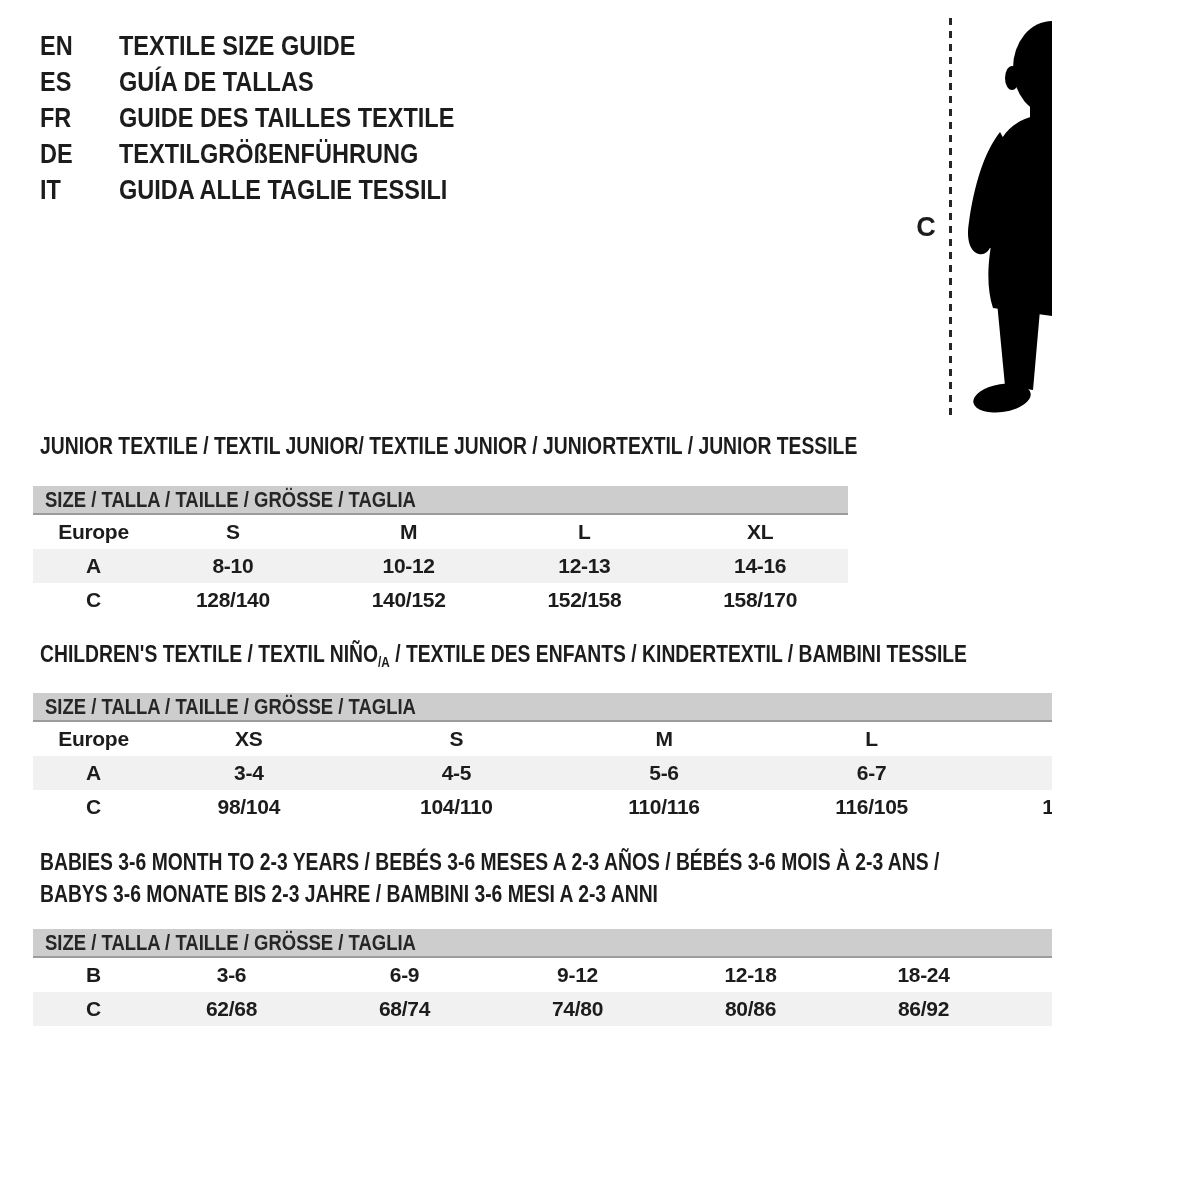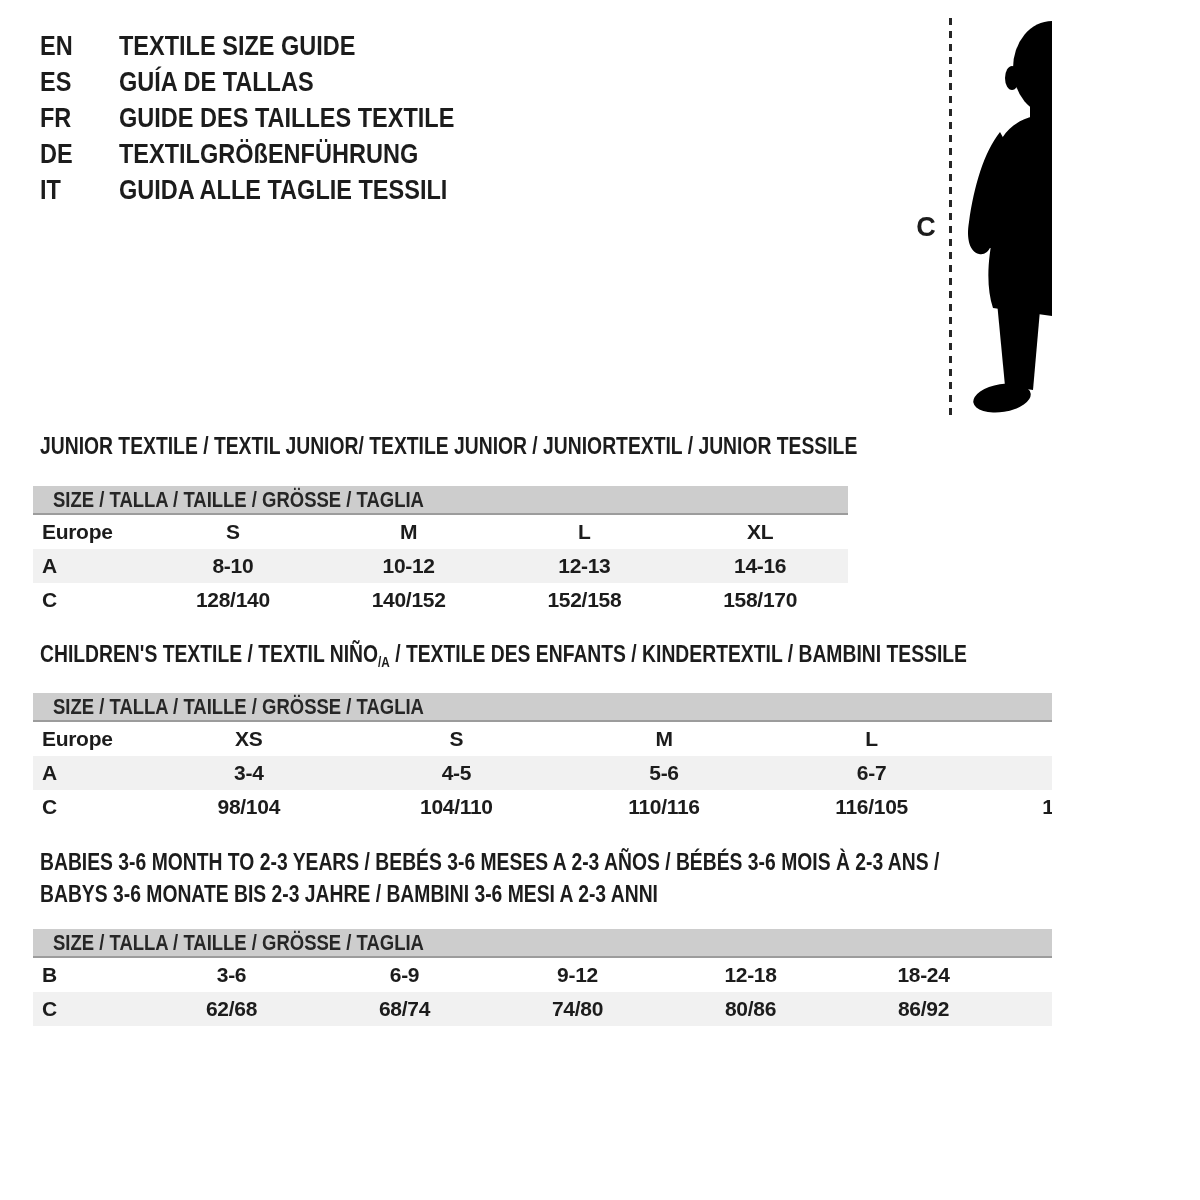--- a/index.html
+++ b/index.html
@@ -28,24 +28,24 @@
   #sec1-title{top:431px;}
   #sec2-title{top:639px;}
   #sec3-title{top:846px;line-height:32px;}
 
   
   .size-table{position:absolute;left:33px;}
   #table1{top:486px;width:815px;}
   #table2{top:693px;width:1150px;}
   #table3{top:929px;width:1150px;}
   .size-bar{height:27px;line-height:28px;background:#cdcdcd;border-bottom:2px solid #9c9c9c;
-    padding-left:20px;font-size:22px;color:#262626;}
+    padding-left:12px;font-size:22px;color:#262626;}
   .trow{display:flex;height:34px;align-items:center;font-size:21px;letter-spacing:-0.3px;}
   .trow.shaded{background:#f1f1f1;}
-  .trow .lbl{flex:0 0 112px;width:112px;padding-left:9px;box-sizing:border-box;text-align:left;}
+  .trow .lbl{flex:0 0 112px;width:112px;padding-left:9px;box-sizing:border-box;text-align:center;}
   .trow .cell{flex:1;text-align:center;}
 
   
   .legend{position:absolute;left:40px;top:1062px;}
   .legend-line{height:36px;line-height:36px;font-size:24px;
     transform:scaleX(0.84);transform-origin:0 50%;white-space:nowrap;}
 </style>
 </head>
 <body>
 

